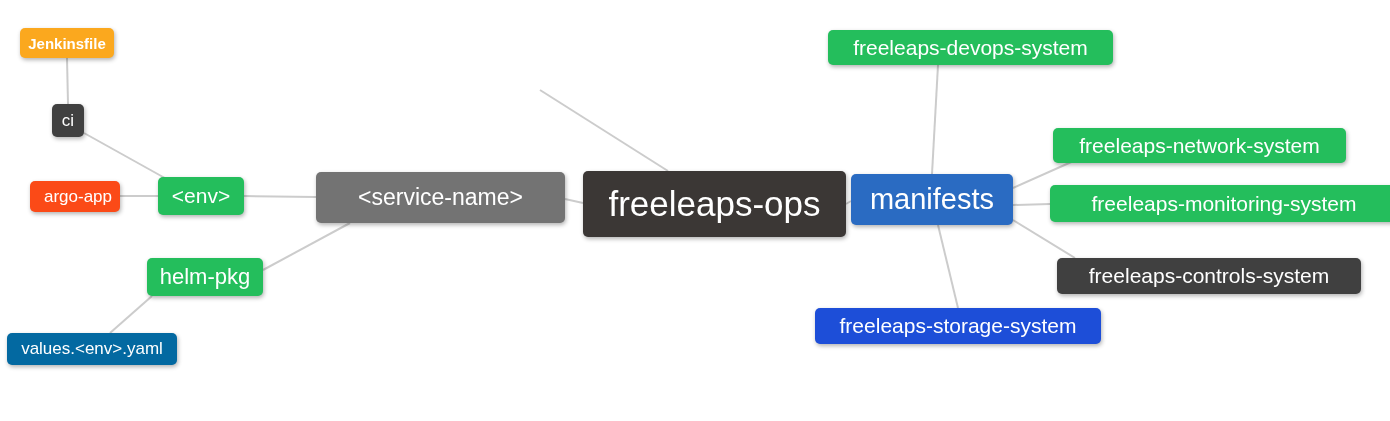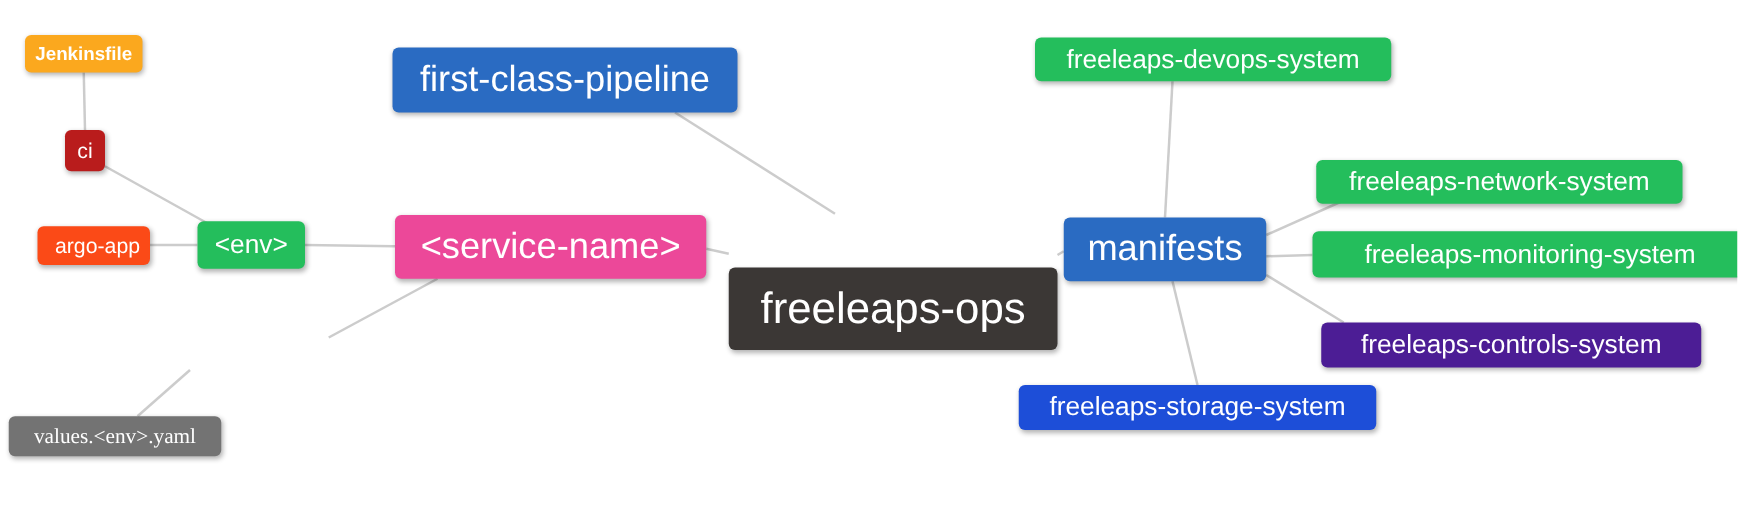--- a/index.html
+++ b/index.html
@@ -52,26 +52,26 @@
       <line x1="565" y1="199" x2="583" y2="203" stroke="#CCCCCC" stroke-width="2"></line>
       <line x1="846" y1="204" x2="851" y2="201" stroke="#CCCCCC" stroke-width="2"></line>
       <line x1="932" y1="174" x2="938" y2="65" stroke="#CCCCCC" stroke-width="2"></line>
       <line x1="1013" y1="188" x2="1105" y2="147" stroke="#CCCCCC" stroke-width="2"></line>
       <line x1="1013" y1="205" x2="1050" y2="204" stroke="#CCCCCC" stroke-width="2"></line>
       <line x1="1013" y1="220" x2="1075" y2="258" stroke="#CCCCCC" stroke-width="2"></line>
       <line x1="938" y1="225" x2="958" y2="308" stroke="#CCCCCC" stroke-width="2"></line>
     </svg>
 
 <div class="node" style="left: 20px; top: 28px; width: 94px; height: 30px; font-size: 15px; background: rgb(251, 168, 30); font-weight: bold;">Jenkinsfile</div>
-    <div class="node" style="left: 52px; top: 104px; width: 32px; height: 33px; font-size: 17px; background: #b91c1c;">ci</div>
+    <div class="node" style="left: 52px; top: 104px; width: 32px; height: 33px; font-size: 17px; background: #404040;">ci</div>
     <div class="node" style="left: 30px; top: 181px; width: 90px; height: 31px; font-size: 17px; background: rgb(251, 74, 23); padding-left: 12px;">argo-app</div>
     <div class="node" style="left: 158px; top: 177px; width: 86px; height: 38px; font-size: 21px; background: rgb(36, 190, 92);">&lt;env&gt;</div>
-    <div class="node" style="left: 7px; top: 333px; width: 170px; height: 32px; font-size: 17px; background: #737373; font-family: Liberation Serif, serif;">values.&lt;env&gt;.yaml</div>
-    <div class="node" style="left: 314px; top: 38px; width: 276px; height: 52px; font-size: 29px; background: rgb(42, 107, 194);">first-class-pipeline</div>
-    <div class="node" style="left: 316px; top: 172px; width: 249px; height: 51px; font-size: 29px; background: #ec4899;">&lt;service-name&gt;</div>
-    <div class="node" style="left: 583px; top: 171px; width: 263px; height: 66px; font-size: 35px; background: rgb(59, 55, 53); margin-top: 43px;">freeleaps-ops</div>
+    <div class="node" style="left: 147px; top: 258px; width: 116px; height: 38px; font-size: 22px; background: rgb(36, 190, 92);">helm-pkg</div>
+    <div class="node" style="left: 7px; top: 333px; width: 170px; height: 32px; font-size: 17px; background: #0369a1;">values.&lt;env&gt;.yaml</div>
+    <div class="node" style="left: 316px; top: 172px; width: 249px; height: 51px; font-size: 23px; background: #737373;">&lt;service-name&gt;</div>
+    <div class="node" style="left: 583px; top: 171px; width: 263px; height: 66px; font-size: 35px; background: rgb(59, 55, 53);">freeleaps-ops</div>
     <div class="node" style="left: 851px; top: 174px; width: 162px; height: 51px; font-size: 29px; background: rgb(42, 107, 194);">manifests</div>
     <div class="node" style="left: 797px; top: 30px; width: 285px; height: 35px; font-size: 21px; background: rgb(36, 190, 92); margin-left: 31px;">freeleaps-devops-system</div>
     <div class="node" style="left: 1053px; top: 128px; width: 293px; height: 35px; font-size: 21px; background: rgb(36, 190, 92);">freeleaps-network-system</div>
     <div class="node" style="left: 1050px; top: 185px; width: 348px; height: 37px; font-size: 21px; background: rgb(36, 190, 92);">freeleaps-monitoring-system</div>
-    <div class="node" style="left: 1057px; top: 258px; width: 304px; height: 36px; font-size: 21px; background: #4c1d95;">freeleaps-controls-system</div>
+    <div class="node" style="left: 1057px; top: 258px; width: 304px; height: 36px; font-size: 21px; background: #404040;">freeleaps-controls-system</div>
     <div class="node" style="left: 815px; top: 308px; width: 286px; height: 36px; font-size: 21px; background: #1d4ed8;">freeleaps-storage-system</div>
   </div>
 
 </body></html>

